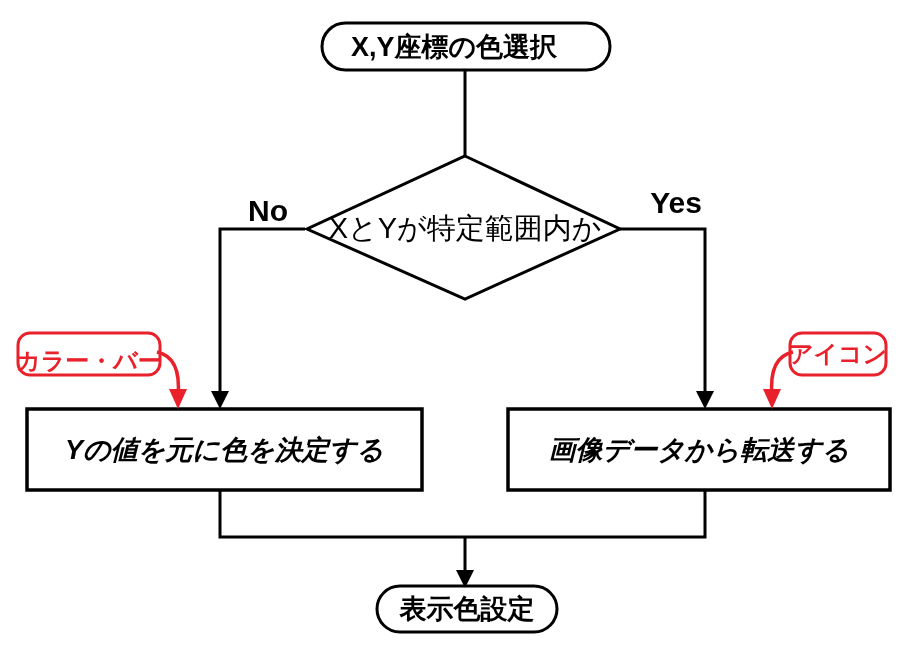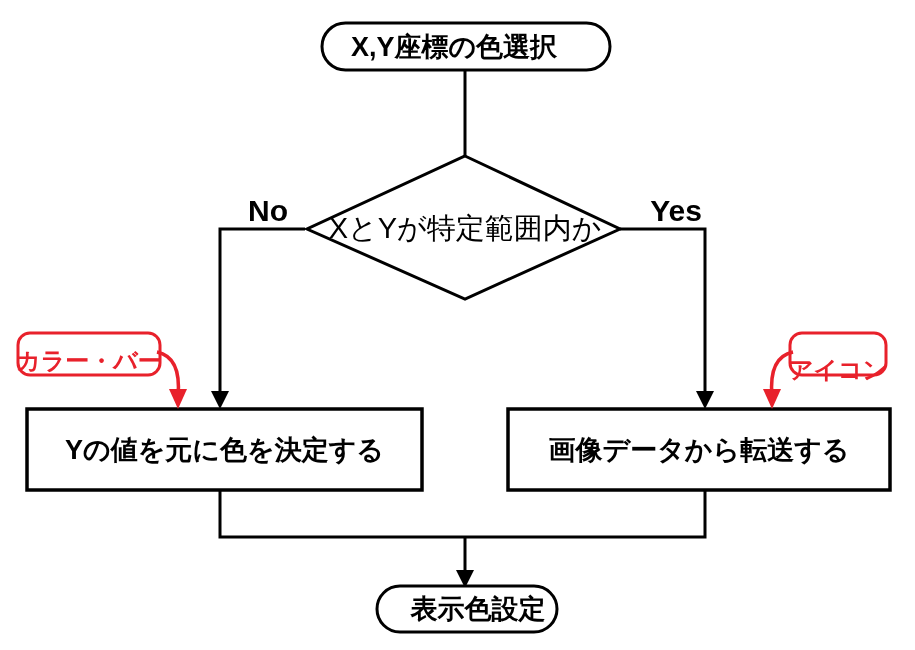--- a/index.html
+++ b/index.html
@@ -28,21 +28,21 @@
     align-items: center;
     justify-content: center;
     text-align: center;
     color: #000000;
     font-family: "Liberation Sans", "DejaVu Sans", sans-serif;
     white-space: nowrap;
     pointer-events: none;
   }
   .terminal-text { font-size: 27px; font-weight: 700; letter-spacing: 0px; }
   .decision-text { font-size: 29px; font-weight: 400; }
-  .process-text  { font-size: 27px; font-weight: 700; }
+  .process-text  { font-size: 27px; font-weight: 700; font-style: italic; }
   .branch-label  { font-size: 30px; font-weight: 700; color: #000; }
   .annot-text {
     position: absolute;
     display: flex;
     align-items: center;
     justify-content: center;
     color: #E8212B;
     font-size: 24px;
     font-weight: 700;
     white-space: nowrap;
@@ -117,25 +117,25 @@
     </g>
 
   </svg>
 
   <div class="node-text terminal-text" style="left:310px; top:23px; width:288px; height:47px;">X,Y座標の色選択</div>
 
   <div class="node-text decision-text" style="left:305px; top:206px; width:320px; height:46px;">XとYが特定範囲内か</div>
 
   <div class="node-text branch-label" style="left:240px; top:198px; width:56px; height:26px;">No</div>
 
-  <div class="node-text branch-label" style="left:646px; top:198px; width:60px; height:26px;">Yes</div>
+  <div class="node-text branch-label" style="left:646px; top:190px; width:60px; height:26px;">Yes</div>
 
   <div class="node-text process-text" style="left:27px; top:409px; width:395px; height:81px;">Yの値を元に色を決定する</div>
 
   <div class="node-text process-text" style="left:508px; top:409px; width:382px; height:81px;">画像データから転送する</div>
 
-  <div class="node-text terminal-text" style="left:377px; top:586px; width:180px; height:46px;padding-left:11px;">表示色設定</div>
+  <div class="node-text terminal-text" style="left:377px; top:586px; width:180px; height:46px;">表示色設定</div>
 
   <div class="annot-text" style="left:18px; top:333px; width:142px; height:56px;">カラー・バー</div>
 
-  <div class="annot-text" style="left:790px; top:349px; width:96px; height:42px;">アイコン</div>
+  <div class="annot-text" style="left:790px; top:333px; width:96px; height:42px;">アイコン</div>
 
 </div>
 
 </body></html>

